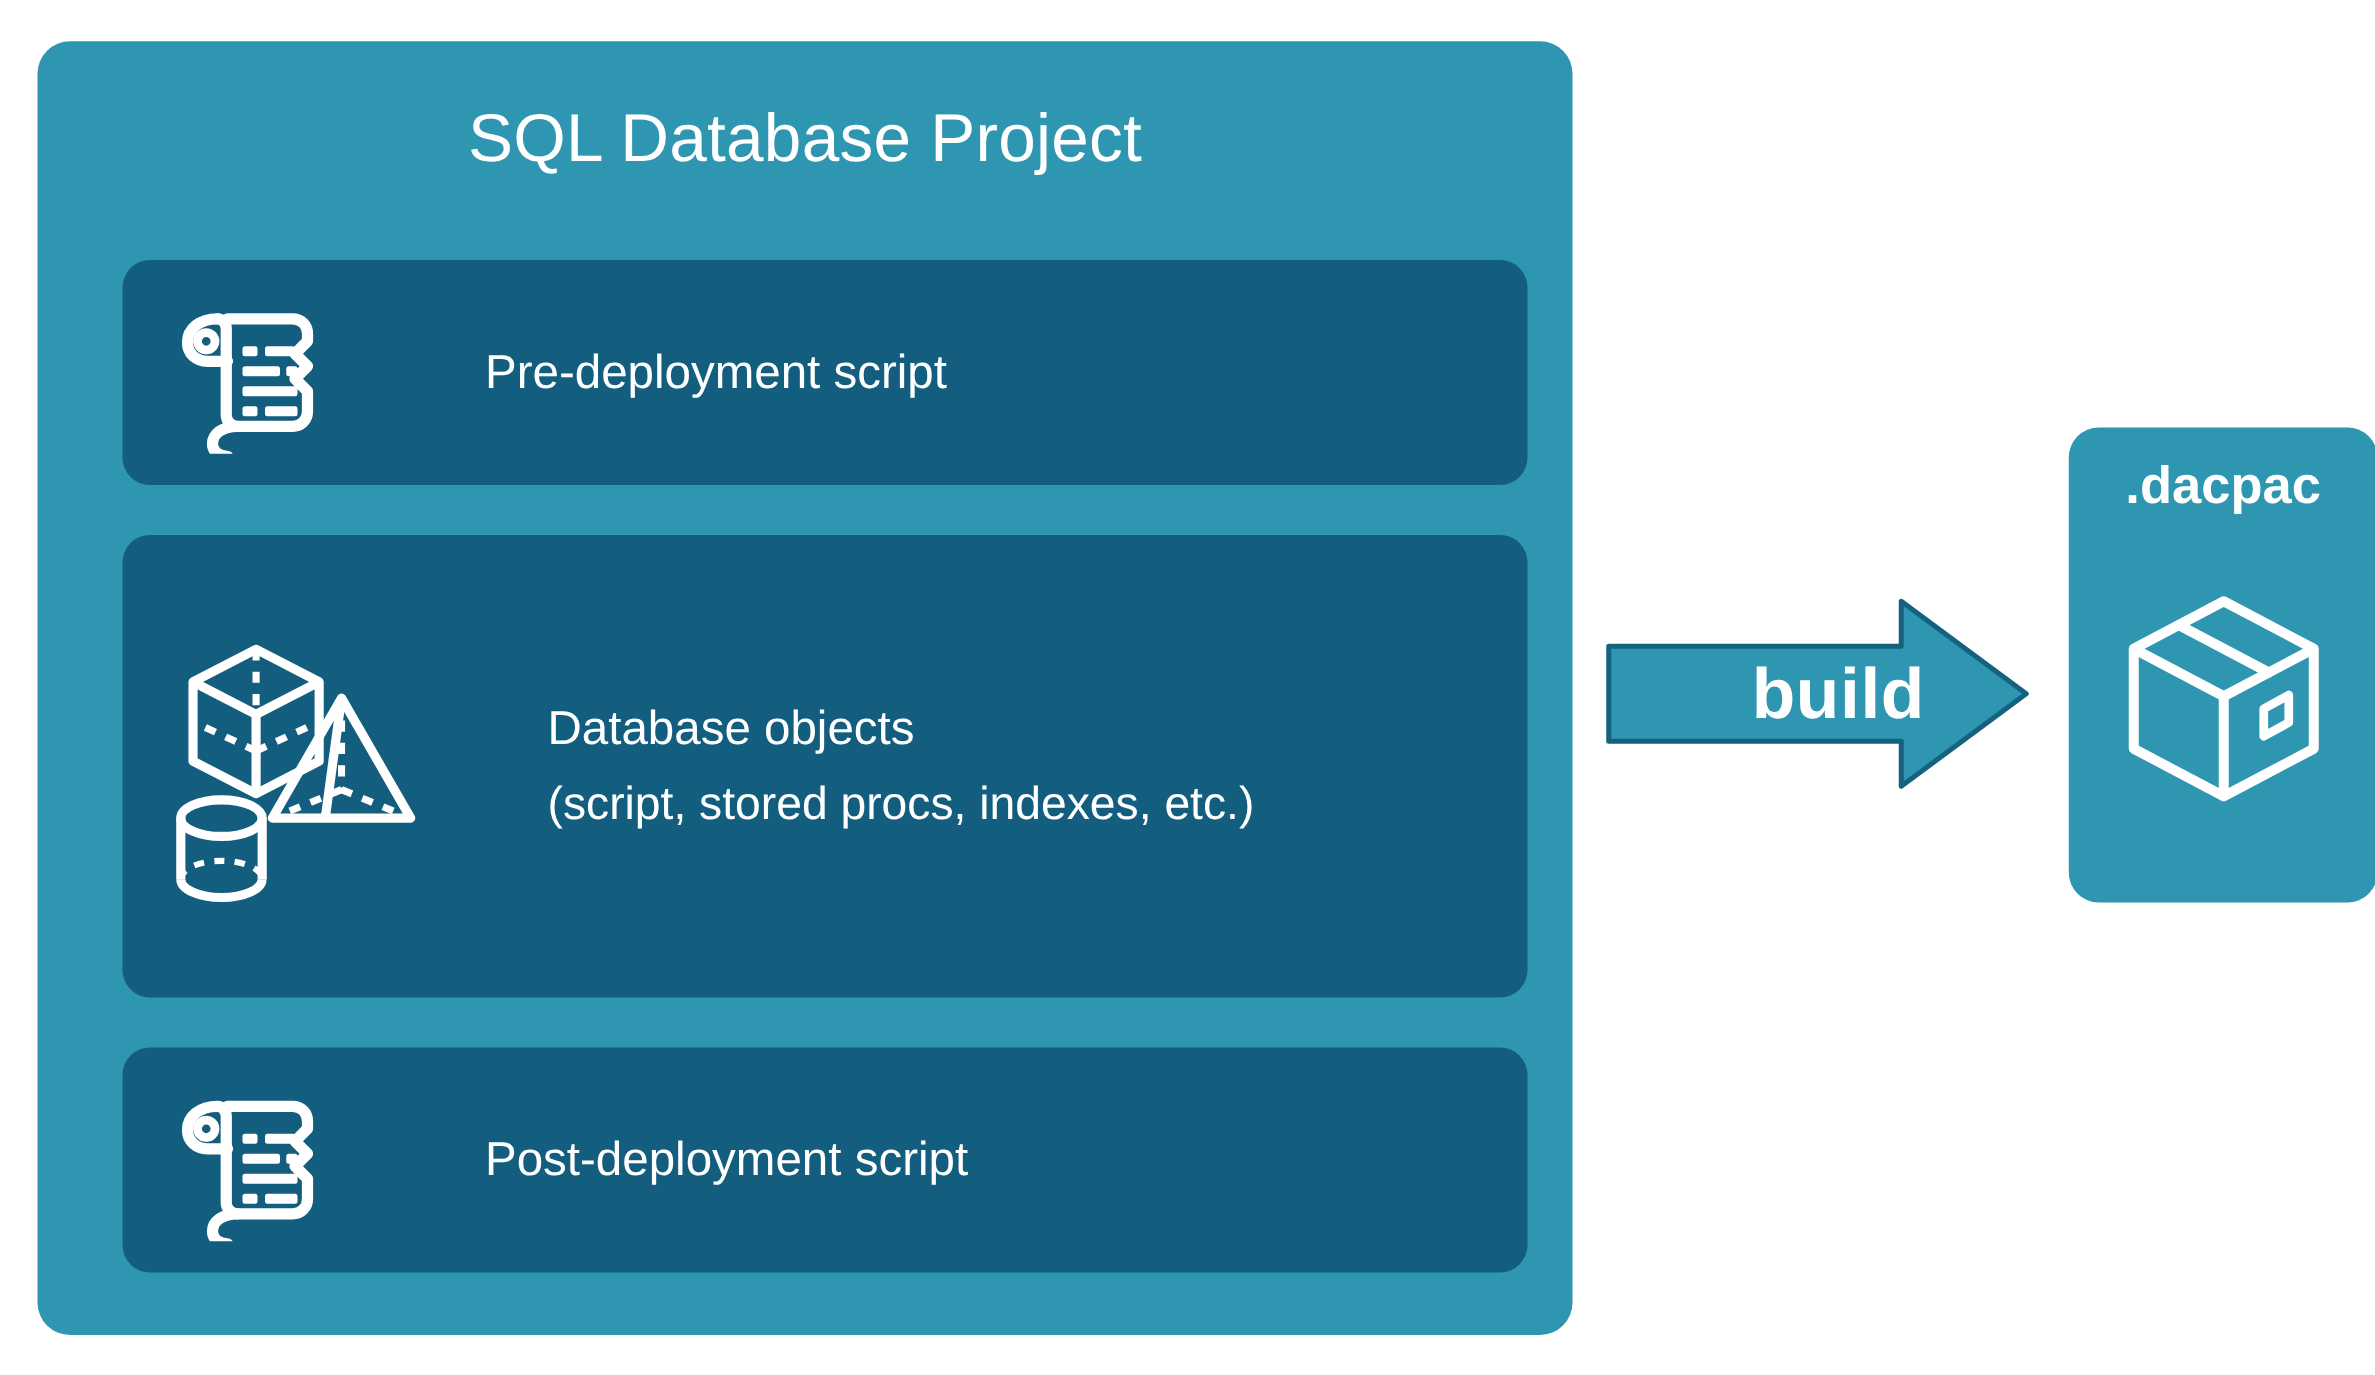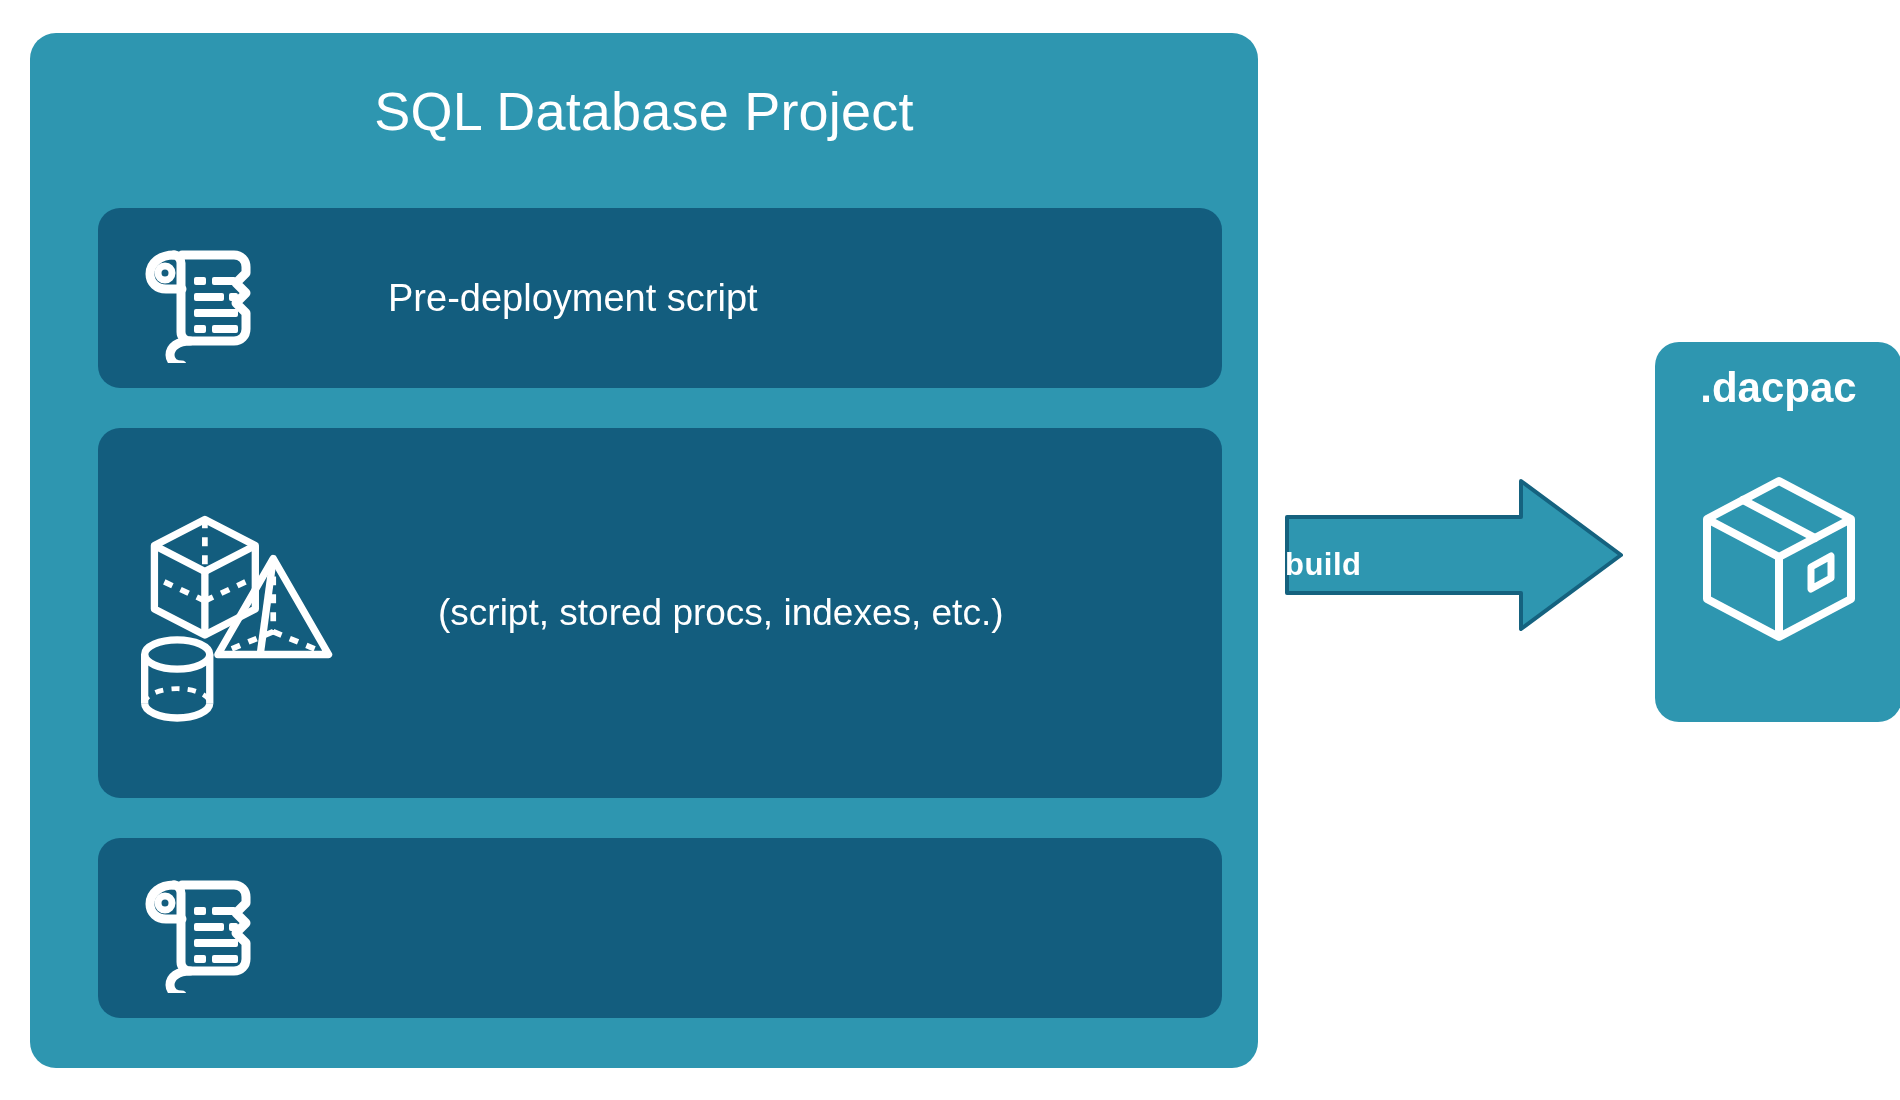--- a/index.html
+++ b/index.html
@@ -81,25 +81,25 @@
 
   
   .build-arrow{
     position:absolute;
     left:1285px; top:475px;
     width:340px; height:160px;
   }
   .build-arrow svg{display:block;width:100%;height:100%;overflow:visible;}
   .build-text{
     position:absolute;
-    left:1285px; top:485px;
+    left:1285px; top:475px;
     width:255px; height:160px;
-    display:flex;align-items:center;justify-content:flex-start;
-    color:#ffffff;
-    font-size:31px;
+    display:flex;align-items:center;justify-content:flex-end;
+    color:#ffffff;
+    font-size:57px;
     font-weight:bold;
     letter-spacing:0.5px;
     pointer-events:none;
   }
 
   
   .dacpac-card{
     position:absolute;
     left:1655px; top:342px;
     width:247px; height:380px;
@@ -183,20 +183,21 @@
           <g>
             <ellipse cx="58" cy="196" rx="40" ry="18" stroke="#ffffff" stroke-width="9" fill="none"></ellipse>
             <path d="M18 196 L18 256" stroke="#ffffff" stroke-width="9" fill="none"></path>
             <path d="M98 196 L98 256" stroke="#ffffff" stroke-width="9" fill="none"></path>
             <path d="M18 256 A40 18 0 0 0 98 256" stroke="#ffffff" stroke-width="9" fill="none"></path>
             <path d="M18 256 A40 18 0 0 1 98 256" stroke="#ffffff" stroke-width="6" stroke-dasharray="10 10" fill="none"></path>
           </g>
         </svg>
       </div>
       <div class="panel-label">
+        <span class="l1">Database objects</span>
         <span class="l2">(script, stored procs, indexes, etc.)</span>
       </div>
     </div>
 
     <div class="panel post">
       <div class="panel-icon">
         <svg width="130" height="130" viewBox="0 0 130 130" fill="none" aria-hidden="true">
           <path d="M44 22 C30 22 20 30 20 41 C20 50 27 56 36 56 L52 56" stroke="#ffffff" stroke-width="9" stroke-linecap="round" fill="none"></path>
           <circle cx="35" cy="40" r="7" stroke="#ffffff" stroke-width="7" fill="none"></circle>
           <path d="M52 22 L104 22 C111 22 116 27 116 34 L116 40 L106 50 L116 60 L106 70 L116 80 L116 96
@@ -204,20 +205,23 @@
           <path d="M60 108 C48 108 40 114 40 122 C40 128 45 132 52 132" stroke="#ffffff" stroke-width="9" stroke-linecap="round" fill="none"></path>
           <rect x="64" y="44" width="12" height="8" rx="2" fill="#ffffff"></rect>
           <rect x="82" y="44" width="24" height="8" rx="2" fill="#ffffff"></rect>
           <rect x="64" y="60" width="30" height="8" rx="2" fill="#ffffff"></rect>
           <rect x="99" y="60" width="9" height="8" rx="2" fill="#ffffff"></rect>
           <rect x="64" y="76" width="44" height="8" rx="2" fill="#ffffff"></rect>
           <rect x="64" y="92" width="12" height="8" rx="2" fill="#ffffff"></rect>
           <rect x="82" y="92" width="26" height="8" rx="2" fill="#ffffff"></rect>
         </svg>
       </div>
+      <div class="panel-label">
+        <span>Post-deployment script</span>
+      </div>
     </div>
   </div>
 
   <div class="build-arrow">
     <svg viewBox="0 0 340 160" preserveAspectRatio="none">
       <path d="M2 42 L236 42 L236 6 L336 80 L236 154 L236 118 L2 118 Z" fill="#2e96b0" stroke="#15627f" stroke-width="4" stroke-linejoin="round"></path>
     </svg>
   </div>
   <div class="build-text">
     <span>build</span>

